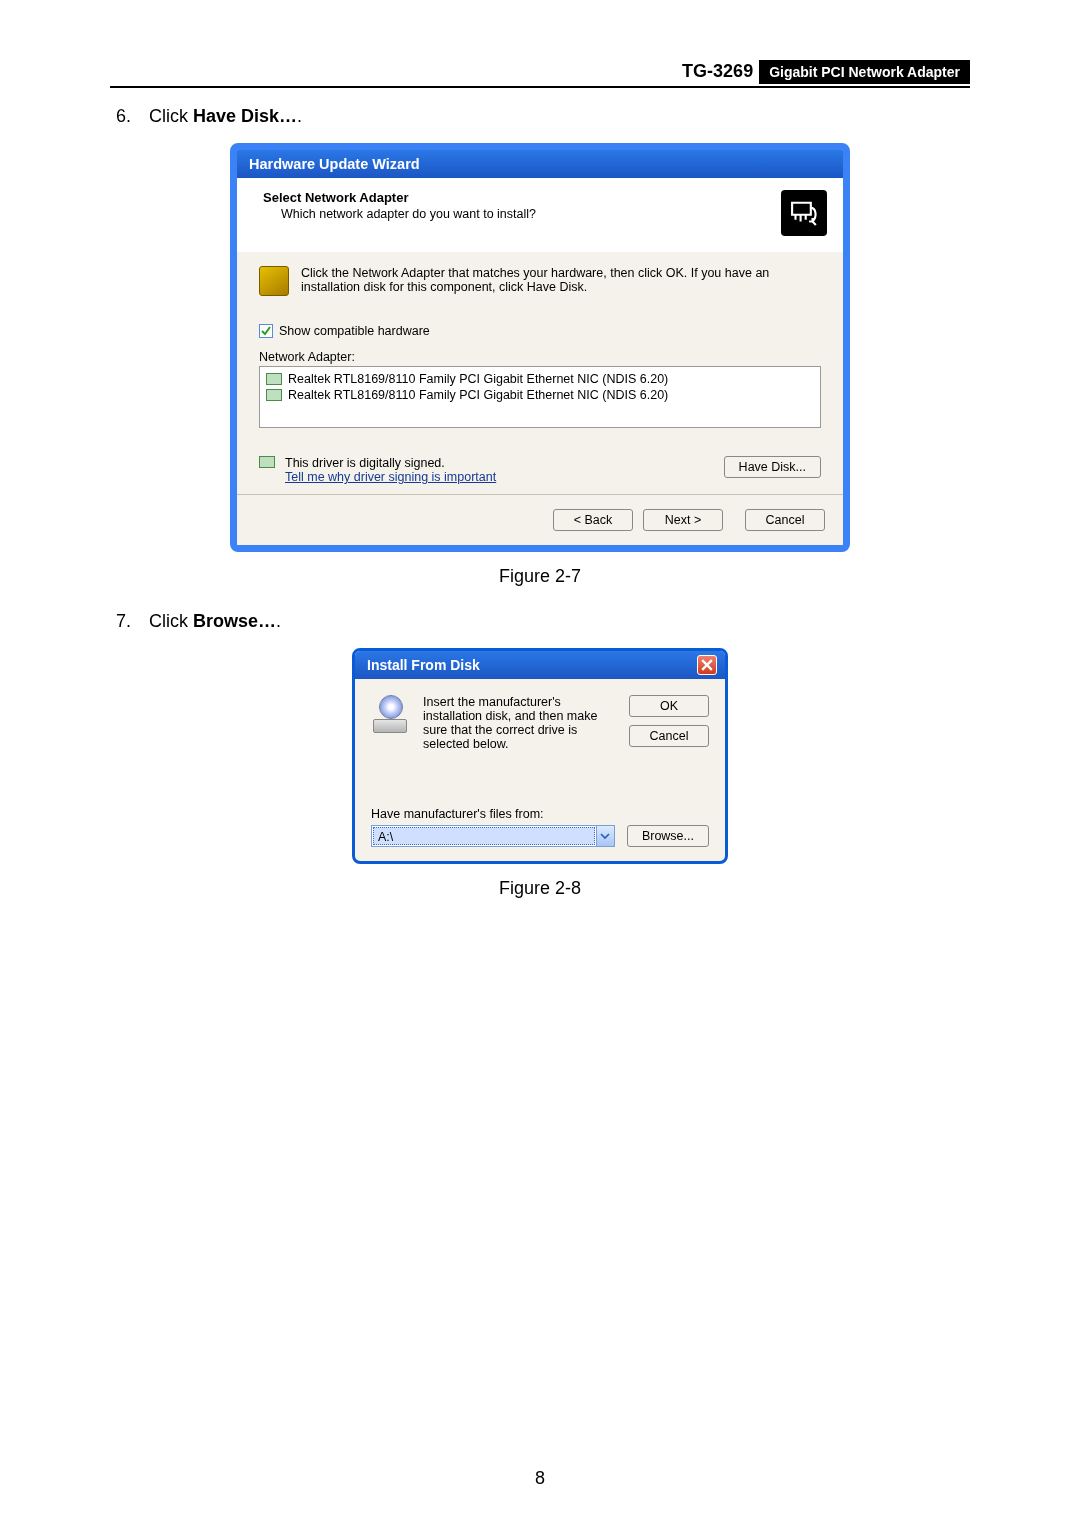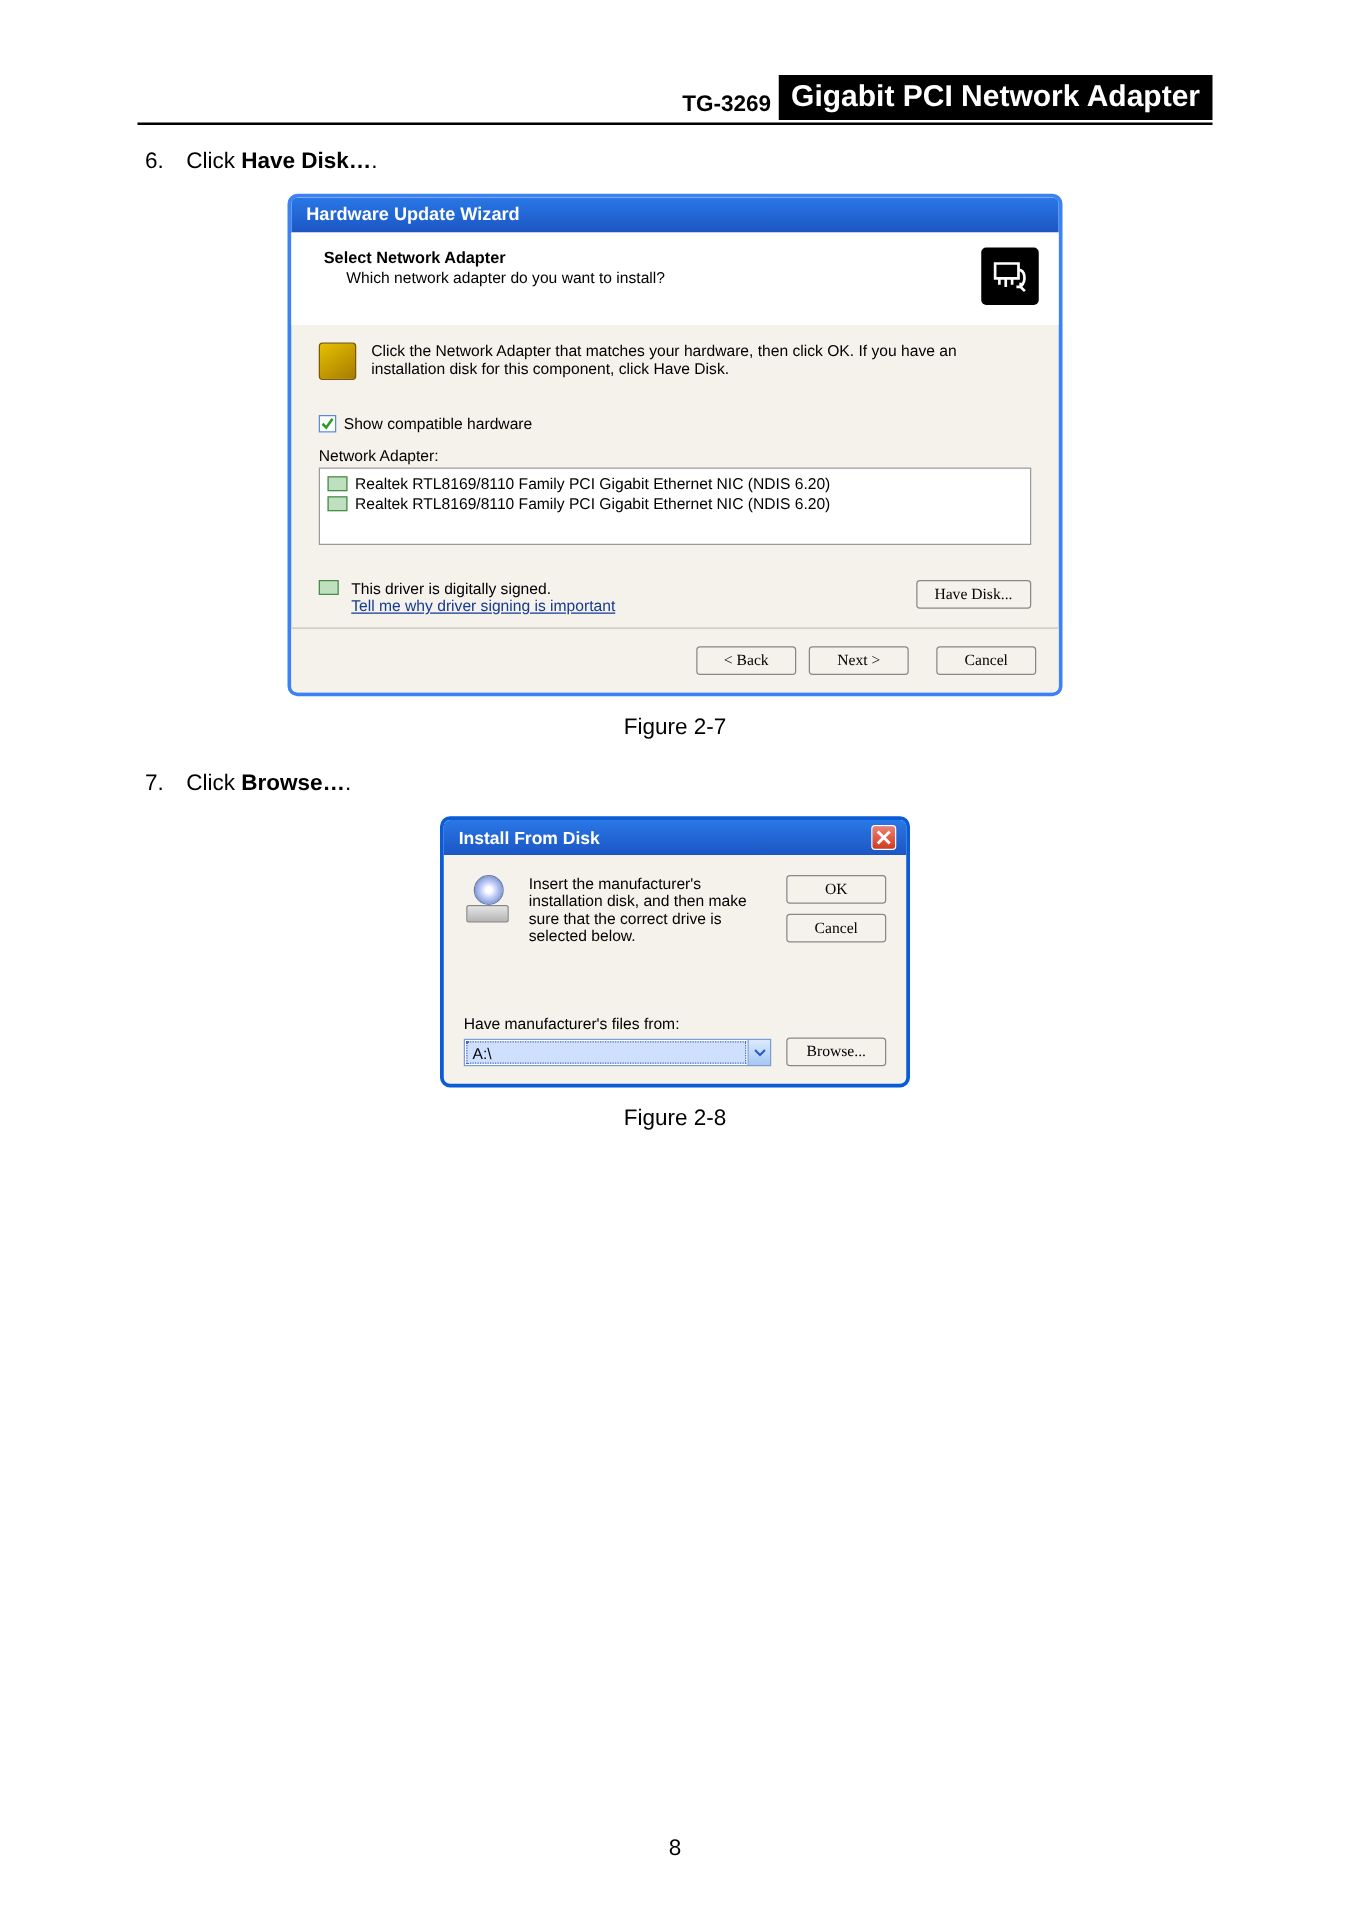--- a/index.html
+++ b/index.html
@@ -25,21 +25,21 @@
   }
   .header-model {
     font-weight: bold;
     font-size: 18px;
     padding: 0 6px 2px 0;
   }
   .header-badge {
     background: #000;
     color: #fff;
     font-weight: bold;
-    font-size: 24px;
+    font-size: 14px;
     padding: 4px 10px;
   }
   .step {
     font-size: 18px;
     margin: 0 0 16px 6px;
   }
   .step .num { display:inline-block; width: 28px; }
   .step b { font-weight: bold; }
   .figcap {
     text-align: center;
@@ -51,21 +51,21 @@
     bottom: 38px;
     left: 0; right: 0;
     text-align: center;
     font-size: 18px;
   }
 
   
   .wizard {
     width: 620px;
     margin: 0 auto;
-    border: 3px solid #3b82f6;
+    border: 7px solid #3b82f6;
     border-radius: 8px;
     background: #f4f2ea;
     font-family: Tahoma, Arial, sans-serif;
     font-size: 12.5px;
     color: #000;
     overflow: hidden;
   }
   .wizard-title {
     background: linear-gradient(#2a77e6, #1b56c4);
     color: #fff;
@@ -124,21 +124,21 @@
     margin-top: 28px;
   }
   .signed-left { display:flex; gap:10px; }
   .link { color:#153a94; text-decoration: underline; cursor:pointer; }
   .winbtn {
     min-width: 80px;
     padding: 3px 14px;
     background: #f4f2ea;
     border:1px solid #888;
     border-radius: 3px;
-    font-family: Liberation Serif, serif;
+    font-family: Liberation Sans, sans-serif;
     font-size: 12.5px;
     cursor: pointer;
   }
   .wizard-footer {
     border-top:1px solid #c7c3b4;
     padding: 14px 18px;
     display:flex;
     justify-content: flex-end;
     gap: 10px;
     background:#f4f2ea;

